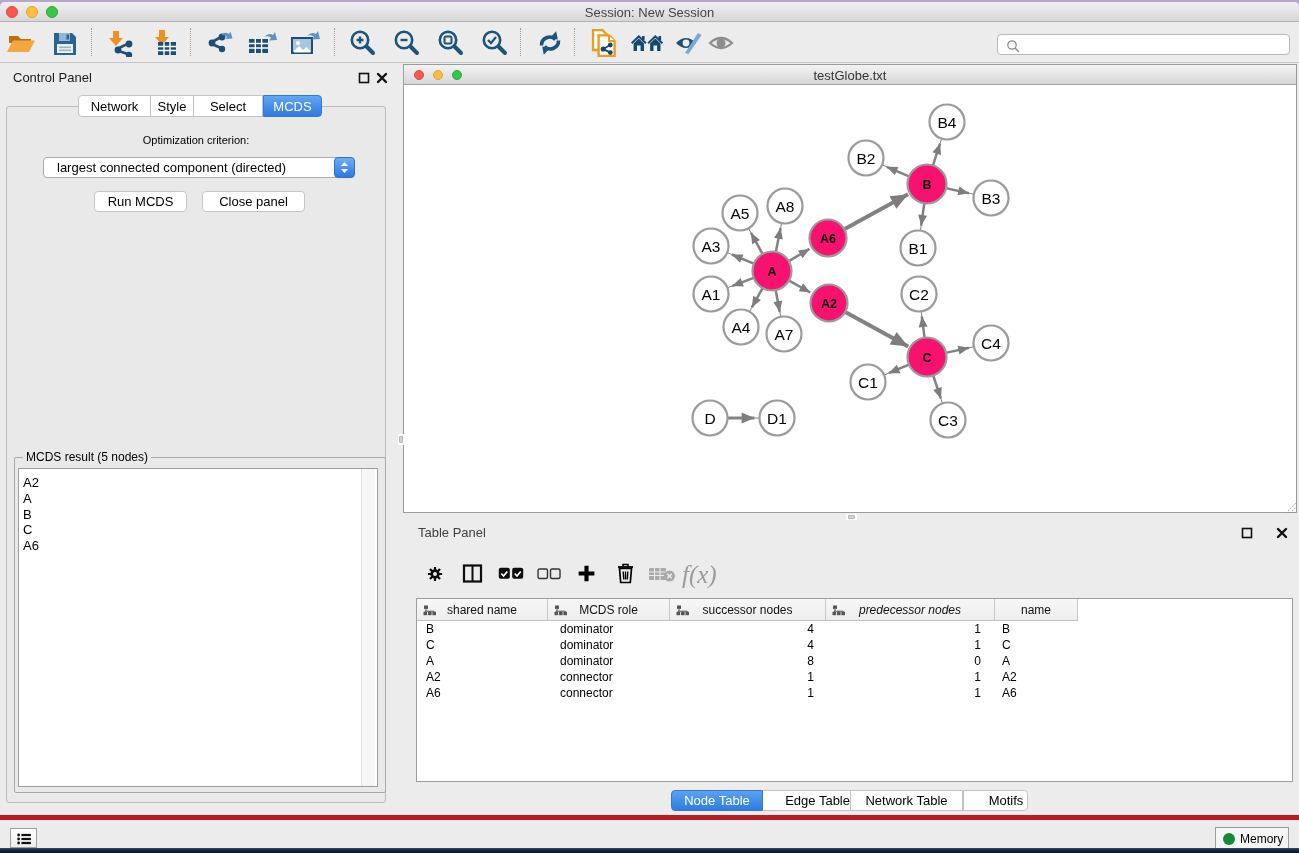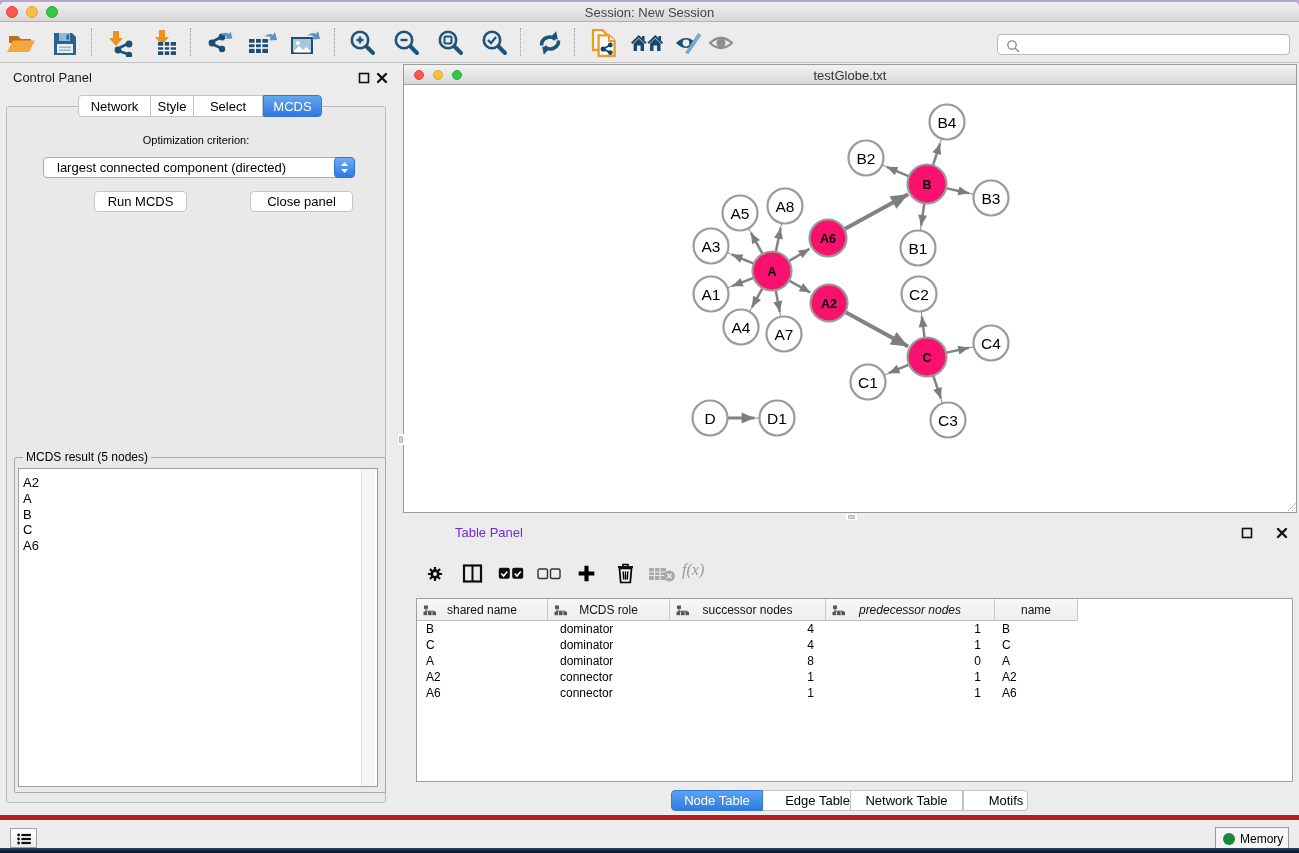--- a/index.html
+++ b/index.html
@@ -38,21 +38,21 @@
   
   #statusbar { left:0; top:813px; width:1299px; height:28px; background:#ececec; border-top:5px solid #b91c1c; }
   
   #netwin { left:403px; top:62px; width:894px; height:449px; background:#fff;
     border:1px solid #9b9b9b; }
   #nw-titlebar { left:0; top:0; width:892px; height:20px;
     background:linear-gradient(#f3f3f3,#d7d7d7); border-bottom:1px solid #a2a2a2; }
   .tl2 { position:absolute; width:10px; height:10px; border-radius:50%; top:5px; }
   #nw-title { left:0; top:3px; width:892px; text-align:center; font-size:13px; color:#333; }
   
-  #tp-title { left:418px; top:523px; font-size:13px; color:#6d28d9;margin-left:37px; }
+  #tp-title { left:418px; top:523px; font-size:13px; color:#404040; }
   #tablewrap { left:416px; top:596px; width:877px; height:184px; background:#fff; border:1px solid #9e9e9e; }
   .th { position:absolute; top:0; height:22px; background:linear-gradient(#f7f7f7,#eeeeee);
     border-right:1px solid #c8c8c8; border-bottom:1px solid #c0c0c0; font-size:12px; color:#111; }
   .th span { position:absolute; width:100%; text-align:center; top:4px; left:0; }
   .hicon { position:absolute; left:6px; top:6px; }
   .td { position:absolute; font-size:12px; color:#000; height:16px; line-height:16px; }
   
   .btab { position:absolute; top:788px; height:21px; background:#fff; border:1px solid #c3c3c3;
     font-size:13px; text-align:center; line-height:20px; color:#000; }
   .btab.sel { background:linear-gradient(#5ba2f2,#2e7ce2); color:#fff; border-color:#3079d8; }
@@ -203,21 +203,21 @@
   <div class="abs" style="left:0;top:132px;width:392px;text-align:center;font-size:11px;color:#000;">Optimization criterion:</div>
   <div class="abs" style="left:43px;top:155px;width:311px;height:21px;background:#fff;border:1px solid #ababab;border-radius:4px;">
     <div class="abs" style="left:13px;top:2px;font-size:13px;color:#000;">largest connected component (directed)</div>
     <div class="abs" style="left:290px;top:-1px;width:21px;height:21px;background:linear-gradient(#6faef5,#2d78e2);border-radius:4px;border:1px solid #2d6fd0;">
       <svg width="19" height="19" viewBox="0 0 19 19">
           <path d="M6 8 l3.5 -4 3.5 4z M6 11 l3.5 4 3.5 -4z" fill="#fff"></path>
         </svg>
     </div>
   </div>
   <div class="macbtn" style="left:94px;top:189px;width:93px;height:21px;line-height:20px;">Run MCDS</div>
-  <div class="macbtn" style="left:202px;top:189px;width:103px;height:21px;line-height:20px;margin-left:48px;">Close panel</div>
+  <div class="macbtn" style="left:202px;top:189px;width:103px;height:21px;line-height:20px;">Close panel</div>
   <fieldset class="abs" style="left:14px;top:448px;width:372px;height:343px;border:1px solid #a9a9a9;border-radius:2px;">
     <legend style="font-size:12px;color:#000;padding:0 3px;margin-left:8px;">MCDS result (5 nodes)</legend>
   </fieldset>
   <div class="abs" style="left:18px;top:466px;width:360px;height:319px;background:#fff;border:1px solid #9d9d9d;font-size:13px;color:#000;">
     <div style="padding:6px 0 0 4px;line-height:15.8px;">A2<br>A<br>B<br>C<br>A6</div>
     <div class="abs" style="right:2px;top:0;width:14px;height:317px;background:#f6f6f6;border-left:1px solid #e2e2e2;"></div>
   </div>
   <div id="netwin" class="abs">
     <div id="nw-titlebar" class="abs">
       <div class="tl2" style="left:10px;background:#fc5850;border:1px solid #e2453f;"></div>
@@ -365,21 +365,21 @@
     <path d="M7.2 9.5 l0.5 8 M9.5 9.5 v8 M11.8 9.5 l-0.5 8" stroke="#000" stroke-width="1.4" fill="none"></path>
   </svg>
   <svg class="abs" style="left:648px;top:564px" width="28" height="16" viewBox="0 0 28 16">
     <g fill="#a9a9a9">
       <rect x="1" y="2" width="17" height="12" rx="1"></rect>
     </g>
     <path d="M1 6 h17 M1 9.5 h17 M6.5 2 v12 M12 2 v12" stroke="#ececec" stroke-width="1.1"></path>
     <circle cx="21.5" cy="10" r="5.5" fill="#a9a9a9"></circle>
     <path d="M19.3 7.8 l4.4 4.4 M23.7 7.8 l-4.4 4.4" stroke="#ececec" stroke-width="1.5"></path>
   </svg>
-  <div class="abs" style="left:682px;top:559px;width:40px;font-size:16px;font-style:italic;color:#9a9a9a;font-family:'Liberation Serif',serif;">f(x)</div>
+  <div class="abs" style="left:682px;top:559px;width:40px;font-size:25px;font-style:italic;color:#9a9a9a;font-family:'Liberation Serif',serif;">f(x)</div>
   <div id="tablewrap" class="abs">
     <div class="th" style="left:0;width:131px;">
         <svg class="hicon" width="13" height="11" viewBox="0 0 13 11">
           <rect x="1" y="0.5" width="4" height="3.4" fill="#555"></rect>
           <rect x="0.5" y="6.8" width="3.6" height="3.4" fill="#555"></rect>
           <rect x="5" y="6.8" width="3.6" height="3.4" fill="#555"></rect>
           <rect x="9.4" y="6.8" width="3.6" height="3.4" fill="#555"></rect>
           <path d="M3 4 v2 M2.2 6.2 h9 M2.2 6.2 v1 M6.8 6.2 v1 M11.2 6.2 v1" stroke="#555" fill="none"></path>
         </svg>
         <span>shared name</span>

